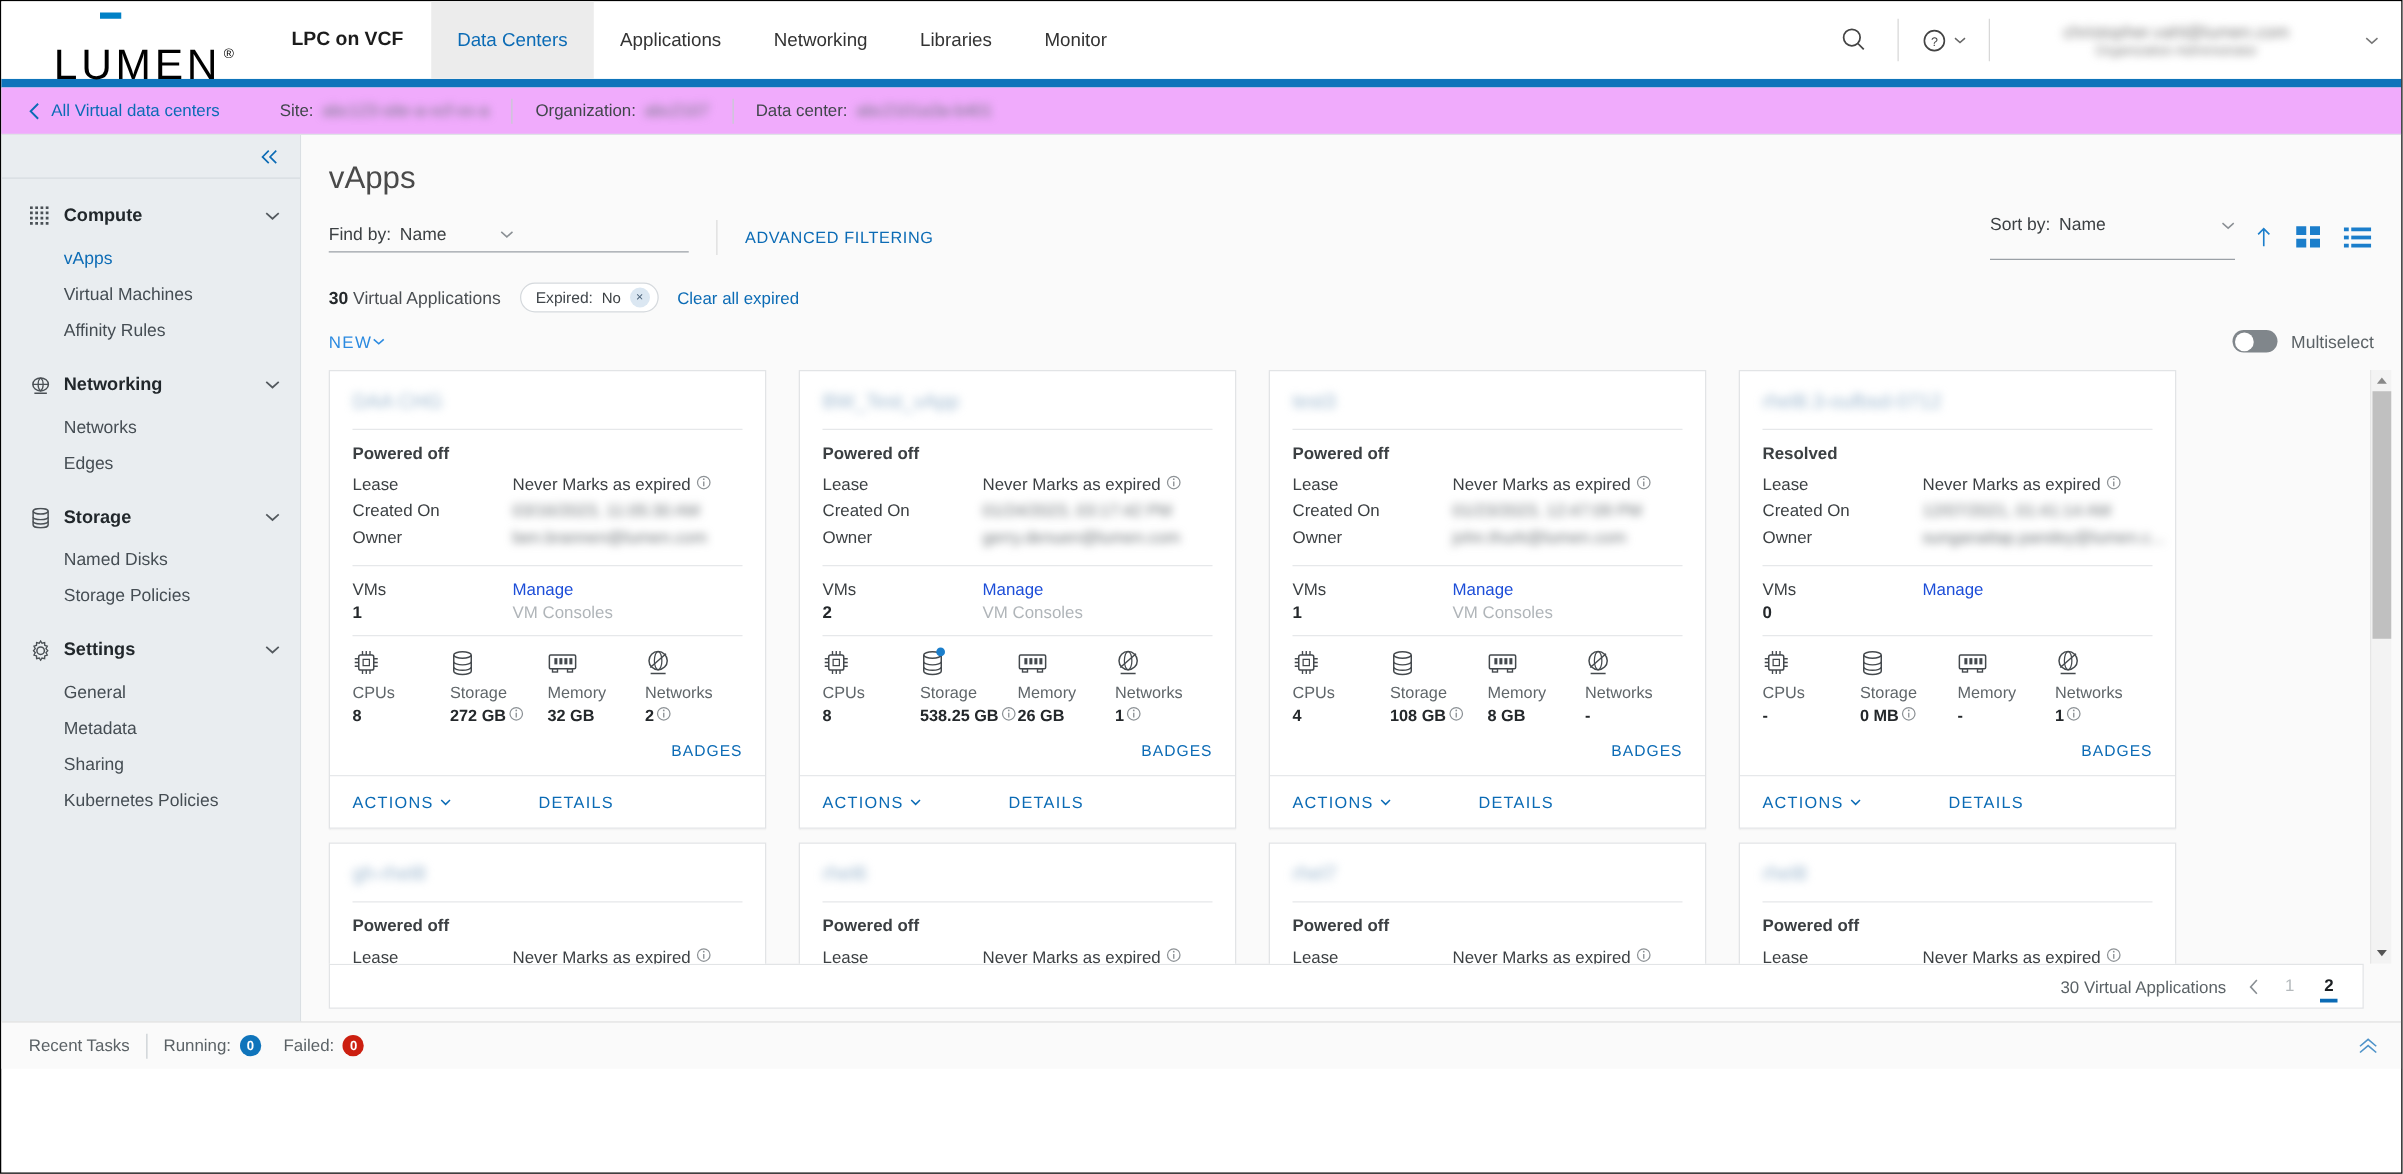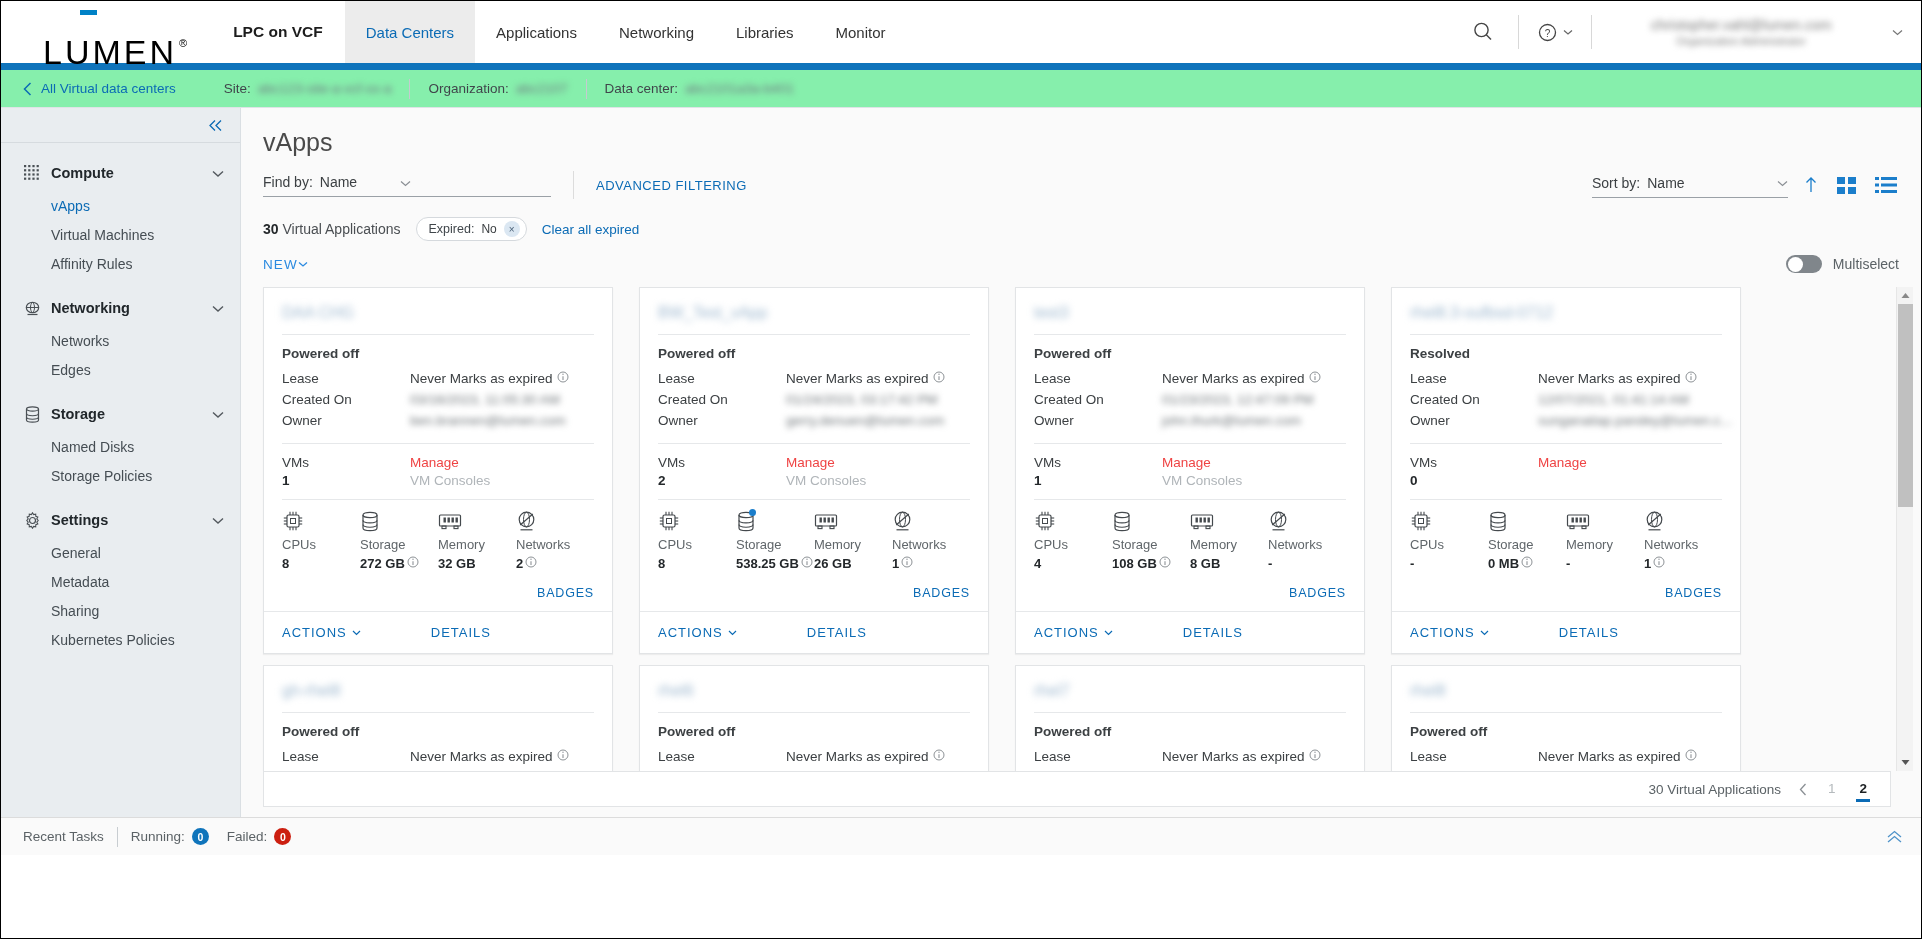--- a/index.html
+++ b/index.html
@@ -57,21 +57,21 @@
     white-space: nowrap;
   }
   .user-email { font-size: 14px; }
   .user-role { font-size: 11px; margin-top: 2px; }
   .user-caret { display:flex; align-items:center; padding-right: 18px; }
 
   .blue-rule { height: 7px; background: #0f74bb; }
 
   
   .breadcrumb {
-    height: 38px; background: #86efac; display: flex; align-items: center;
+    height: 38px; background: #f0abfc; display: flex; align-items: center;
     padding-left: 22px; border-bottom: 1px solid #dfe3e6;
   }
   .bc-back { display:flex; align-items:center; gap:9px; cursor:pointer; }
   .bc-back-label { color: #0b6bb5; font-size: 13.5px; }
   .bc-item {
     display: flex; align-items: center; gap: 7px; padding: 0 18px;
     font-size: 13.5px; color: #40464b; height: 20px; white-space: nowrap;
   }
   .bc-item + .bc-item { border-left: 1px solid #c5cbd0; }
   .bc-first { margin-left: 30px; }
@@ -114,22 +114,22 @@
     width: 288px; padding-bottom: 5px; cursor: pointer;
   }
   .findby-label { font-size: 14px; color: #3c4043; }
   .findby-val { font-size: 14px; color: #3c4043; }
   .findby-caret { margin-left: 36px; }
   .tb-sep { width: 1px; height: 28px; background: #dcdcdc; margin: 0 22px; }
   .adv-filter { font-size: 13px; color: #0b6bb5; letter-spacing: 0.5px; cursor: pointer; }
 
   .toolbar-right { margin-left: auto; display: flex; align-items: center; gap: 14px; }
   .sortby {
-    display: flex; align-items: flex-end; gap: 7px; border-bottom: 1px solid #9aa0a6;
-    width: 196px; padding-bottom: 6px; cursor: pointer;
+    display: flex; align-items: flex-start; gap: 7px; border-bottom: 1px solid #9aa0a6;
+    width: 196px; padding-bottom: 18px; cursor: pointer;
   }
   .sortby-caret { margin-left: auto; }
   .icon-btn { cursor: pointer; display:flex; align-items:center; padding: 2px; }
 
   .filterrow {
     display: flex; align-items: center; gap: 15px; padding: 18px 22px 0 22px;
   }
   .count-text { font-size: 14px; color: #4a4e52; }
   .count-text b { color: #24282b; }
   .chip {
@@ -187,21 +187,21 @@
   .card-sec { padding: 11px 18px 12px 18px; }
   .card-status { font-size: 13.5px; font-weight: bold; color: #3c4043; margin-bottom: 7px; }
   .kv { display: flex; font-size: 13.5px; color: #3c4043; line-height: 21px; }
   .kv-k { width: 128px; flex: none; }
   .kv-v { display: flex; align-items: center; gap: 4px; }
   .kv-v.blurred { filter: blur(3.3px); color: #6e7478; user-select: none; }
   .vm-sec { display: flex; padding: 11px 18px 11px 18px; }
   .vm-left { width: 128px; }
   .vm-label { font-size: 13.5px; color: #3c4043; }
   .vm-count { font-size: 13.5px; font-weight: bold; color: #24282b; margin-top: 3px; }
-  .manage-link { font-size: 13.5px; color: #ef4444; cursor: pointer; }
+  .manage-link { font-size: 13.5px; color: #1d4ed8; cursor: pointer; }
   .consoles { font-size: 13.5px; color: #b0b5b9; margin-top: 3px; }
   .metrics { display: flex; padding: 10px 18px 8px 18px; }
   .metric { width: 82px; }
   .metric-icon { height: 22px; display: flex; align-items: center; position: relative; }
   .metric-dot {
     position: absolute; width: 7px; height: 7px; border-radius: 50%;
     background: #1b7ecb; left: 13px; top: -1px;
   }
   .metric-label { font-size: 13px; color: #60666a; margin-top: 5px; }
   .metric-val { font-size: 13px; font-weight: bold; color: #24282b; margin-top: 4px; display:flex; align-items:center; gap:2px;}

